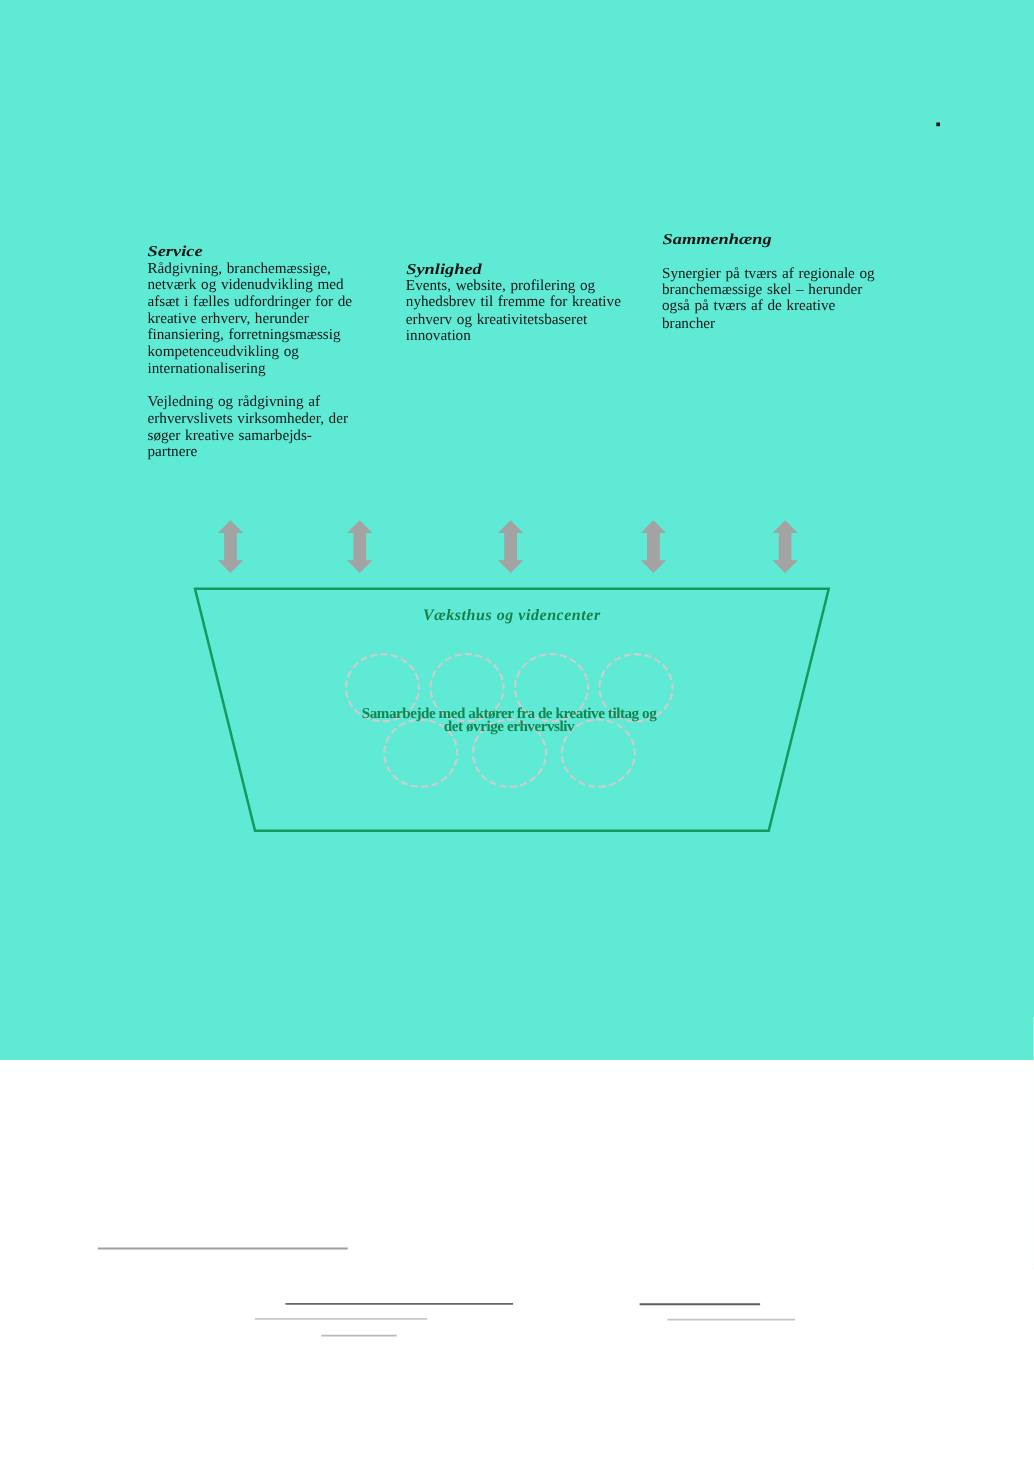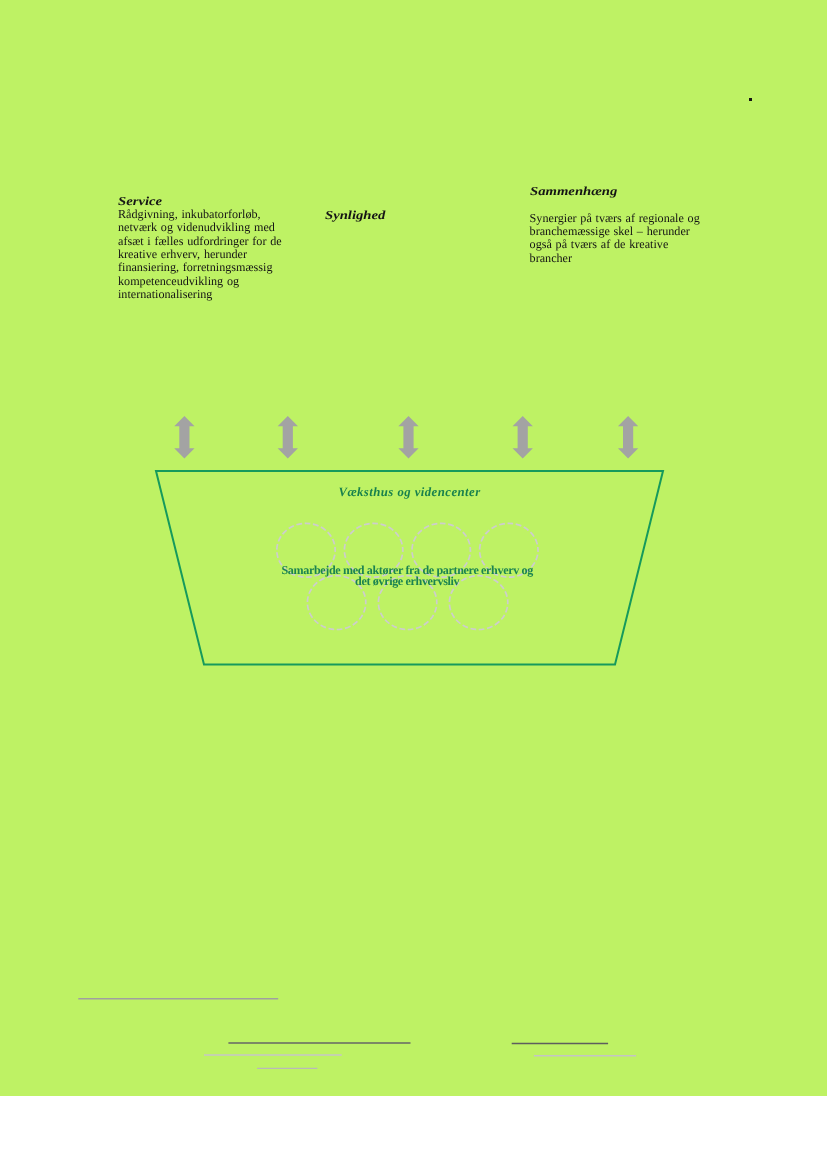--- a/index.html
+++ b/index.html
@@ -4,21 +4,21 @@
 <title>Vaeksthus og videncenter</title>
 <style>
   html, body { margin:0; padding:0; background:#ffffff; }
   body {
     width: 827px; height: 1169px; position: relative; overflow: hidden;
     font-family: "Liberation Serif", serif;
     color:#141414;
     -webkit-font-smoothing: antialiased;
     text-rendering: geometricPrecision;
   }
-  .page { position:absolute; left:0; top:0; width:827px; height:1096px; background:#bef264; }
+  .page { position:absolute; left:0; top:0; width:827px; height:848px; background:#5eead4; }
   .dot { position:absolute; width:2.2px; height:2.2px; background:#141414; }
 
   .col { position:absolute; }
   .col .hd {
     font-weight:bold; font-style:italic; font-size:12.15px; line-height:14px;
     white-space:nowrap; transform:scaleX(1.21); transform-origin:0% 50%;
     width:max-content;
   }
   .col .ln { font-size:12.15px; line-height:13.35px; white-space:pre; word-spacing:0.7px; }
   .col .sp { height:13.7px; }
@@ -38,33 +38,45 @@
 </style>
 </head>
 <body>
 
 <div class="page">
   <div class="dot" title="" style="left:749.4px;top:98.4px;" aria-label="."></div>
 
   <div class="col" id="col0" style="left:118.0px;top:193.85px;">
       <div class="hd">Service</div>
       <div>
-        <div class="ln">Rådgivning, inkubatorforløb,</div>
+        <div class="ln">Rådgivning, branchemæssige,</div>
         <div class="ln">netværk og videnudvikling med</div>
         <div class="ln">afsæt i fælles udfordringer for de</div>
         <div class="ln">kreative erhverv, herunder</div>
         <div class="ln">finansiering, forretningsmæssig</div>
         <div class="ln">kompetenceudvikling og</div>
         <div class="ln">internationalisering</div>
       </div>
       <div class="sp"></div>
+      <div>
+        <div class="ln">Vejledning og rådgivning af</div>
+        <div class="ln">erhvervslivets virksomheder, der</div>
+        <div class="ln">søger kreative samarbejds-</div>
+        <div class="ln">partnere</div>
+      </div>
       <div class="sp"></div>
     </div>
   <div class="col" id="col1" style="left:324.7px;top:208px;">
       <div class="hd">Synlighed</div>
+      <div>
+        <div class="ln">Events, website, profilering og</div>
+        <div class="ln">nyhedsbrev til fremme for kreative</div>
+        <div class="ln">erhverv og kreativitetsbaseret</div>
+        <div class="ln">innovation</div>
+      </div>
       <div class="sp"></div>
       <div class="sp"></div>
     </div>
   <div class="col" id="col2" style="left:529.6px;top:184px;">
       <div class="hd">Sammenhæng</div>
       <div class="sp"></div>
       <div>
         <div class="ln">Synergier på tværs af regionale og</div>
         <div class="ln">branchemæssige skel – herunder</div>
         <div class="ln">også på tværs af de kreative</div>
@@ -96,16 +108,16 @@
         <line x1="228.4" x2="410.5" y1="1043.1" y2="1043.1" stroke="#666666" stroke-width="1.5"></line>
         <line x1="204" x2="341.7" y1="1055" y2="1055" stroke="#c6c6c6" stroke-width="1.4"></line>
         <line x1="257.1" x2="317.4" y1="1068.4" y2="1068.4" stroke="#b9b9b9" stroke-width="1.4"></line>
         <line x1="511.7" x2="608.1" y1="1043.4" y2="1043.4" stroke="#5e5e5e" stroke-width="1.5"></line>
         <line x1="533.9" x2="636.1" y1="1055.7" y2="1055.7" stroke="#c4c4c4" stroke-width="1.4"></line>
       </g>
   </svg>
 
   <div class="ttl" id="dtitle" style="left:259.5px;top:486.2px;">Væksthus og videncenter</div>
   <div class="inner" id="dinner" style="left:227.2px;top:565.1px;">
-      <div>Samarbejde med aktører fra de partnere erhverv og</div>
+      <div>Samarbejde med aktører fra de kreative tiltag og</div>
       <div>det øvrige erhvervsliv</div>
     </div>
 </div>
 
 </body></html>

